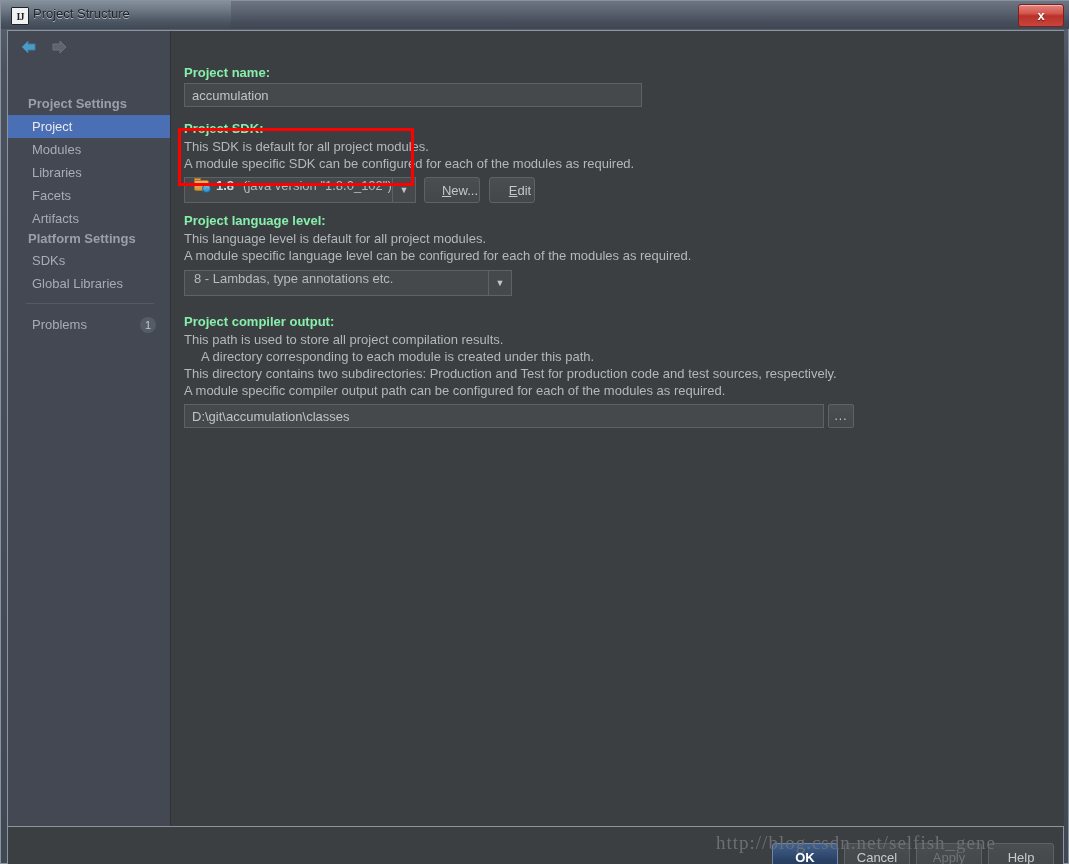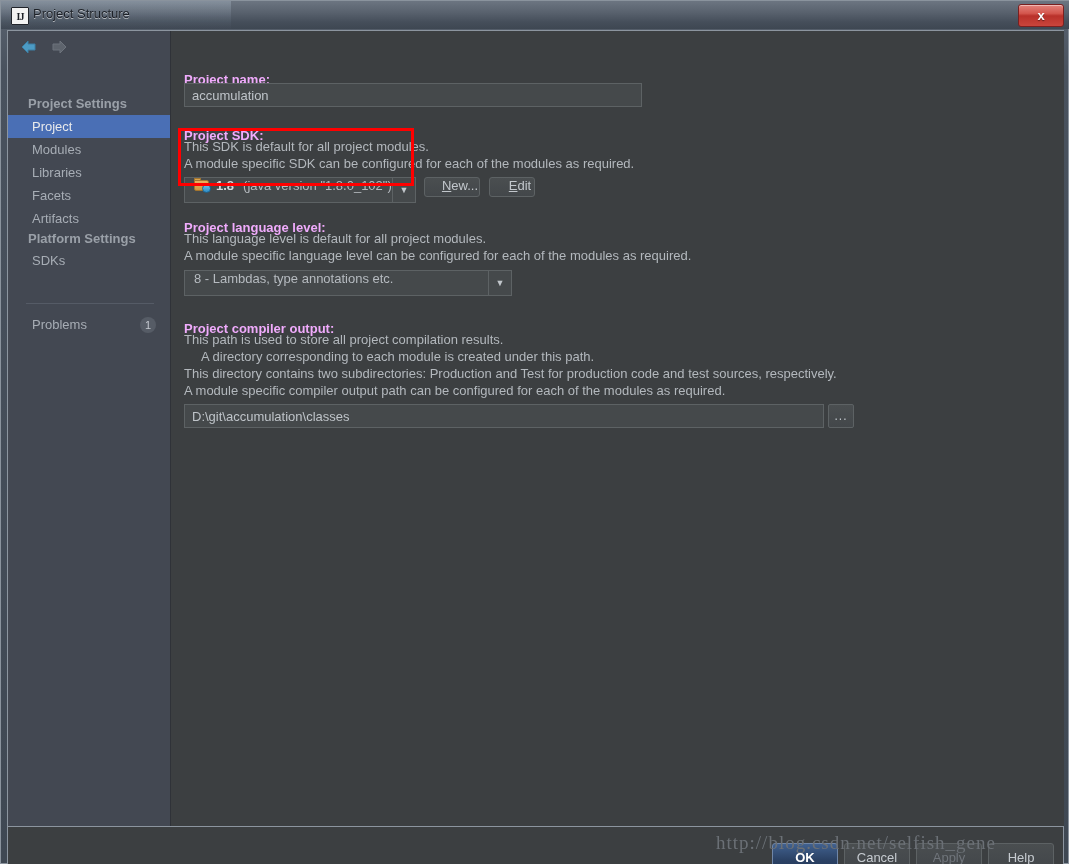--- a/index.html
+++ b/index.html
@@ -195,23 +195,22 @@
     top: 0;
     width: 892px;
     height: 795px;
     background: #3c3f41;
   }
 
   .lbl-bold {
     position: absolute;
     font-size: 13px;
     font-weight: bold;
-    color: #f0abfc;
-    white-space: nowrap;
-    margin-top: 7px;
+    color: #86efac;
+    white-space: nowrap;
   }
   .lbl-plain {
     position: absolute;
     font-size: 13px;
     color: #b3b8bd;
     white-space: nowrap;
   }
 
   .text-field {
     position: absolute;
@@ -299,28 +298,29 @@
   .sdk-desc {
     font-size: 13px;
     color: #9ba0a6;
     padding-left: 5px;
     white-space: nowrap;
   }
 
   .btn {
     position: absolute;
     box-sizing: border-box;
-    height: 20px;
+    height: 26px;
     background: linear-gradient(180deg, #4a4e50 0%, #43474a 100%);
     border: 1px solid #5d6264;
     border-radius: 3px;
     color: #c2c7cc;
     font-size: 13px;
     font-family: "Liberation Sans", sans-serif;
     display: flex;
+    align-items: center;
     justify-content: center;
     cursor: pointer;
     padding-left: 16px;
   }
   .btn .mn { text-decoration: underline; }
 
   .browse-btn {
     position: absolute;
     box-sizing: border-box;
     width: 26px; height: 24px;
@@ -440,20 +440,23 @@
             <span class="label">Facets</span>
           </div>
           <div class="sidebar-item" style="top:176px">
             <span class="label">Artifacts</span>
           </div>
 
           <div class="sidebar-group" style="top:200px">Platform Settings</div>
 
           <div class="sidebar-item" style="top:218px">
             <span class="label">SDKs</span>
+          </div>
+          <div class="sidebar-item" style="top:241px">
+            <span class="label">Global Libraries</span>
           </div>
 
           <div class="sidebar-divider"></div>
 
           <div class="sidebar-item" style="top:282px">
             <span class="label">Problems</span>
             <span class="problems-badge">1</span>
           </div>
         </div>
 

